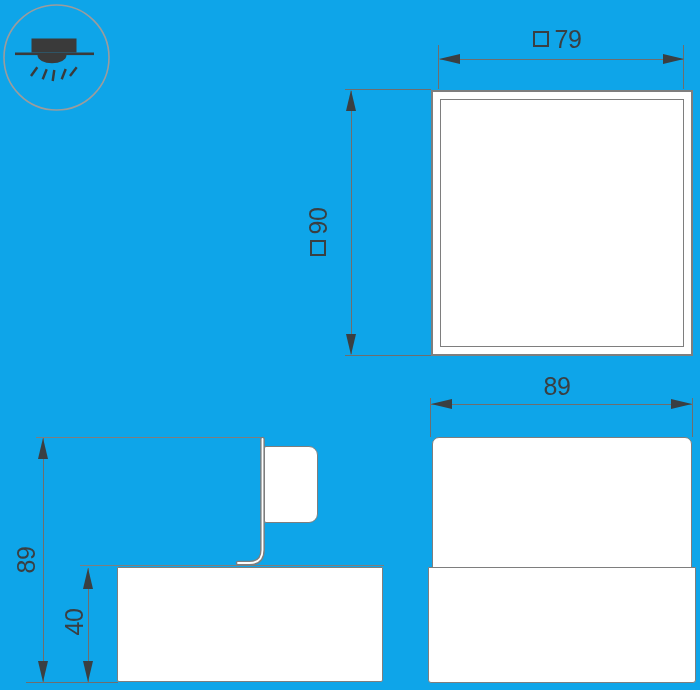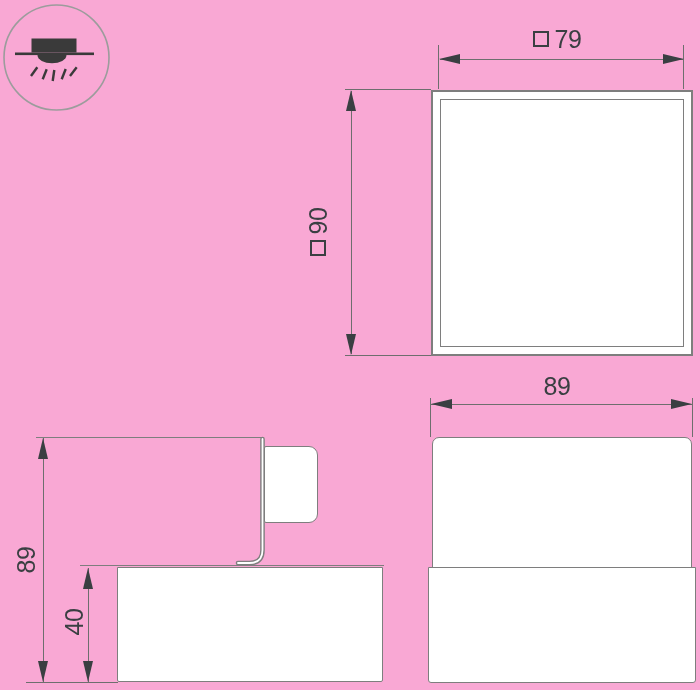--- a/index.html
+++ b/index.html
@@ -1,17 +1,17 @@
 <!DOCTYPE html>
 <html><head>
 <meta charset="utf-8">
 <style>
   html,body{margin:0;padding:0;background:#fff;}
   #canvas{
-    position:relative;width:700px;height:690px;background:#f9a8d4;
+    position:relative;width:700px;height:690px;background:#0ea5e9;
     font-family:"Liberation Sans", sans-serif;overflow:hidden;
   }
   .group{position:absolute;inset:0;}
   
   .shape{position:absolute;border:1.6px solid #7e7e7e;background:#fff;box-sizing:border-box;}
   .sline-h{position:absolute;height:1.4px;background:#7e7e7e;}
   
   .hline{position:absolute;height:1px;background:#6e6e6e;}
   .vline{position:absolute;width:1px;background:#6e6e6e;}
   

